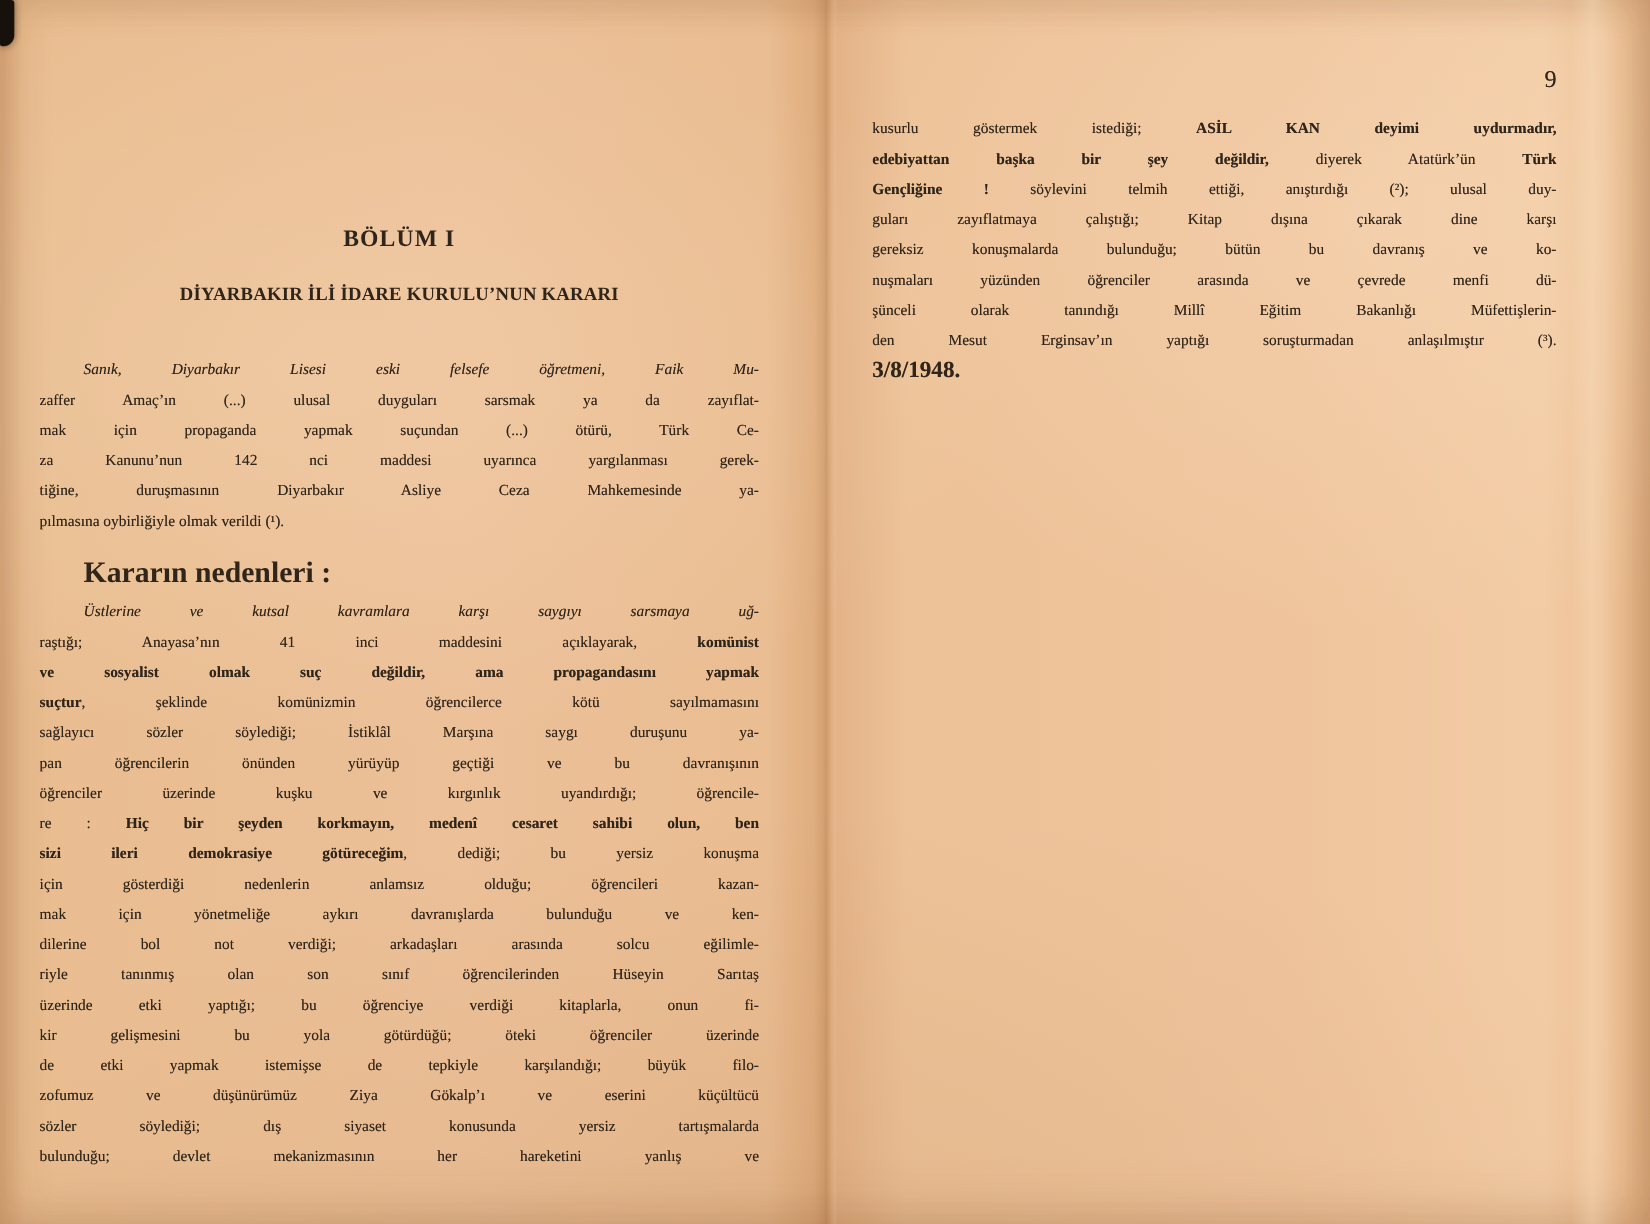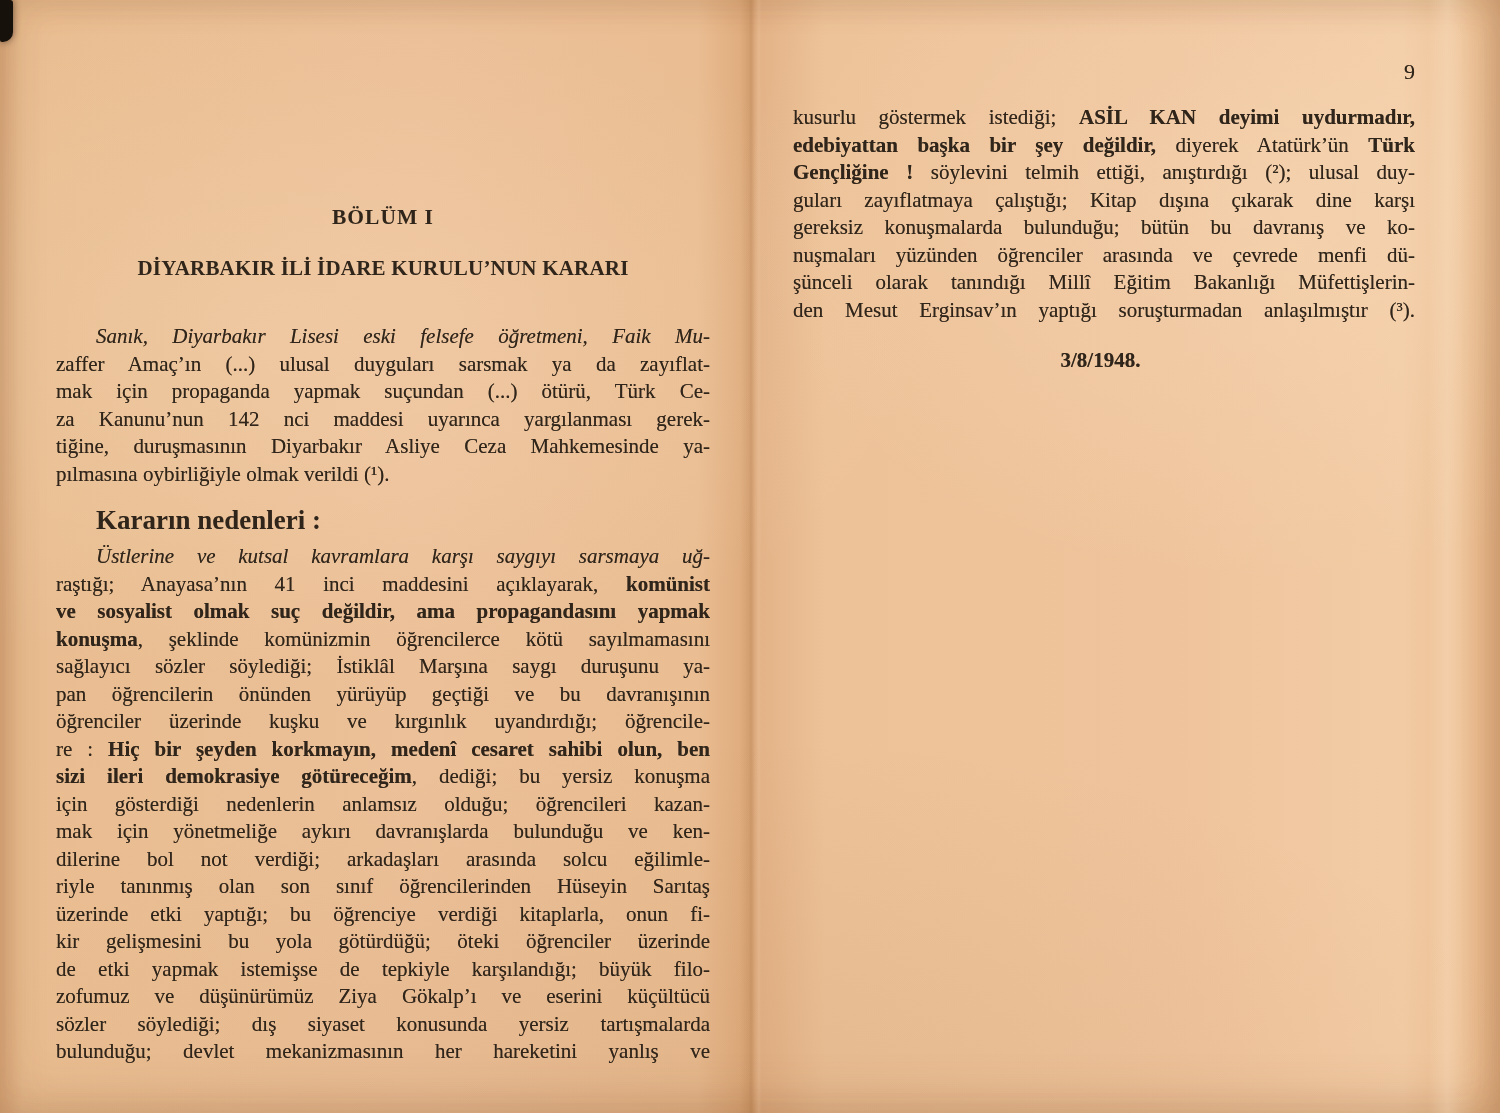--- a/index.html
+++ b/index.html
@@ -53,47 +53,47 @@
   }
   .corner-mark {
     position: absolute;
     left: 0; top: 0;
     width: 13px; height: 42px;
     background: #17110c;
     border-radius: 0 3px 10px 2px;
     box-shadow: 0 0 7px rgba(23,17,12,0.55);
   }
   .text-col { position: absolute; }
-  .left-col  { left: 56px;  top: 205px; width: 654px; }
+  .left-col  { left: 36px;  top: 205px; width: 654px; }
   .right-col { left: 793px; top: 104px; width: 622px; }
 
   .chapter {
     text-align: center;
     font-weight: 700;
     font-size: 21.5px;
     line-height: 24px;
     letter-spacing: 1px;
     margin: 0 0 28px 0;
   }
   .title {
     text-align: center;
     font-weight: 700;
-    font-size: 21px;
+    font-size: 17px;
     line-height: 22px;
     letter-spacing: 0.2px;
     margin: 0 0 44px 0;
   }
   .subheading {
     font-weight: 700;
     font-size: 27px;
     line-height: 24px;
     margin: 20px 0 11px 0;
     text-indent: 40px;
   }
-  .para { font-size: 21px; }
+  .para { font-size: 14px; }
   .pline {
     text-align: justify;
     text-align-last: justify;
     line-height: 27.5px;
     height: 27.5px;
     overflow: hidden;
     text-shadow: 0 0 0.5px rgba(48,37,26,0.55);
   }
   .pline.indent { text-indent: 40px; font-style: italic; }
   .pline.no-stretch { text-align-last: left; }
@@ -102,26 +102,25 @@
   .page-number {
     position: absolute;
     left: 793px; top: 59px;
     width: 622px;
     text-align: right;
     font-size: 22px;
     line-height: 26px;
     text-shadow: 0 0 0.5px rgba(48,37,26,0.55);
   }
   .date {
-    text-align: center;
+    text-align: left;
     padding-right: 7px;
     font-weight: 700;
     font-size: 21px;
     line-height: 24px;
-    margin-top: 24px;
     text-shadow: 0 0 0.5px rgba(48,37,26,0.55);
   }
 </style>
 </head>
 <body>
 
 <div class="spread" style="--paper: #ecc199; --ink: #30251a;">
 
   <div class="corner-mark"></div>
   <div class="gutter"></div>
@@ -136,21 +135,21 @@
         <div class="pline"><span>mak için propaganda yapmak suçundan (...) ötürü, Türk Ce-</span></div>
         <div class="pline"><span>za Kanunu’nun 142 nci maddesi uyarınca yargılanması gerek-</span></div>
         <div class="pline"><span>tiğine, duruşmasının Diyarbakır Asliye Ceza Mahkemesinde ya-</span></div>
         <div class="pline no-stretch"><span>pılmasına oybirliğiyle olmak verildi (¹).</span></div>
       </div>
     <div class="subheading">Kararın nedenleri :</div>
     <div class="para">
         <div class="pline indent"><span>Üstlerine ve kutsal kavramlara karşı saygıyı sarsmaya uğ-</span></div>
         <div class="pline"><span>raştığı; Anayasa’nın 41 inci maddesini açıklayarak, </span><span class="b">komünist</span></div>
         <div class="pline"><span class="b">ve sosyalist olmak suç değildir, ama propagandasını yapmak</span></div>
-        <div class="pline"><span class="b">konuşma</span><span>, şeklinde komünizmin öğrencilerce kötü sayılmamasını</span></div>
+        <div class="pline"><span class="b">suçtur</span><span>, şeklinde komünizmin öğrencilerce kötü sayılmamasını</span></div>
         <div class="pline"><span>sağlayıcı sözler söylediği; İstiklâl Marşına saygı duruşunu ya-</span></div>
         <div class="pline"><span>pan öğrencilerin önünden yürüyüp geçtiği ve bu davranışının</span></div>
         <div class="pline"><span>öğrenciler üzerinde kuşku ve kırgınlık uyandırdığı; öğrencile-</span></div>
         <div class="pline"><span>re : </span><span class="b">Hiç bir şeyden korkmayın, medenî cesaret sahibi olun, ben</span></div>
         <div class="pline"><span class="b">sizi ileri demokrasiye götüreceğim</span><span>, dediği; bu yersiz konuşma</span></div>
         <div class="pline"><span>için gösterdiği nedenlerin anlamsız olduğu; öğrencileri kazan-</span></div>
         <div class="pline"><span>mak için yönetmeliğe aykırı davranışlarda bulunduğu ve ken-</span></div>
         <div class="pline"><span>dilerine bol not verdiği; arkadaşları arasında solcu eğilimle-</span></div>
         <div class="pline"><span>riyle tanınmış olan son sınıf öğrencilerinden Hüseyin Sarıtaş</span></div>
         <div class="pline"><span>üzerinde etki yaptığı; bu öğrenciye verdiği kitaplarla, onun fi-</span></div>

